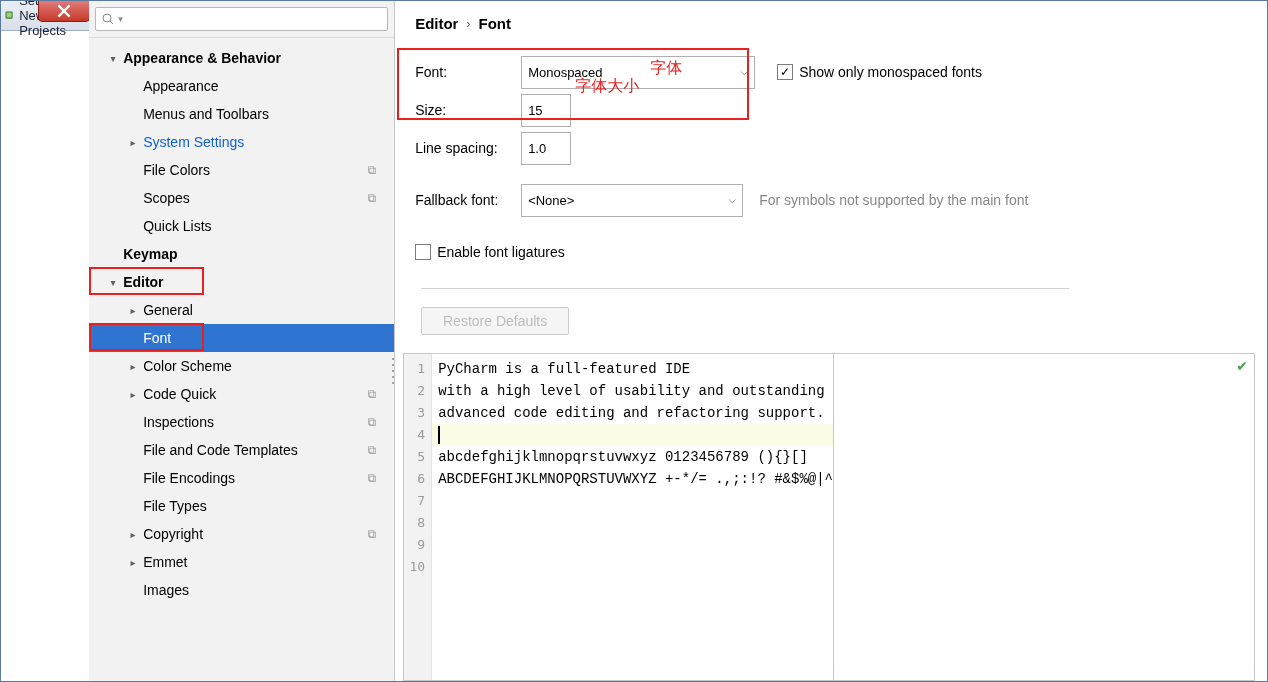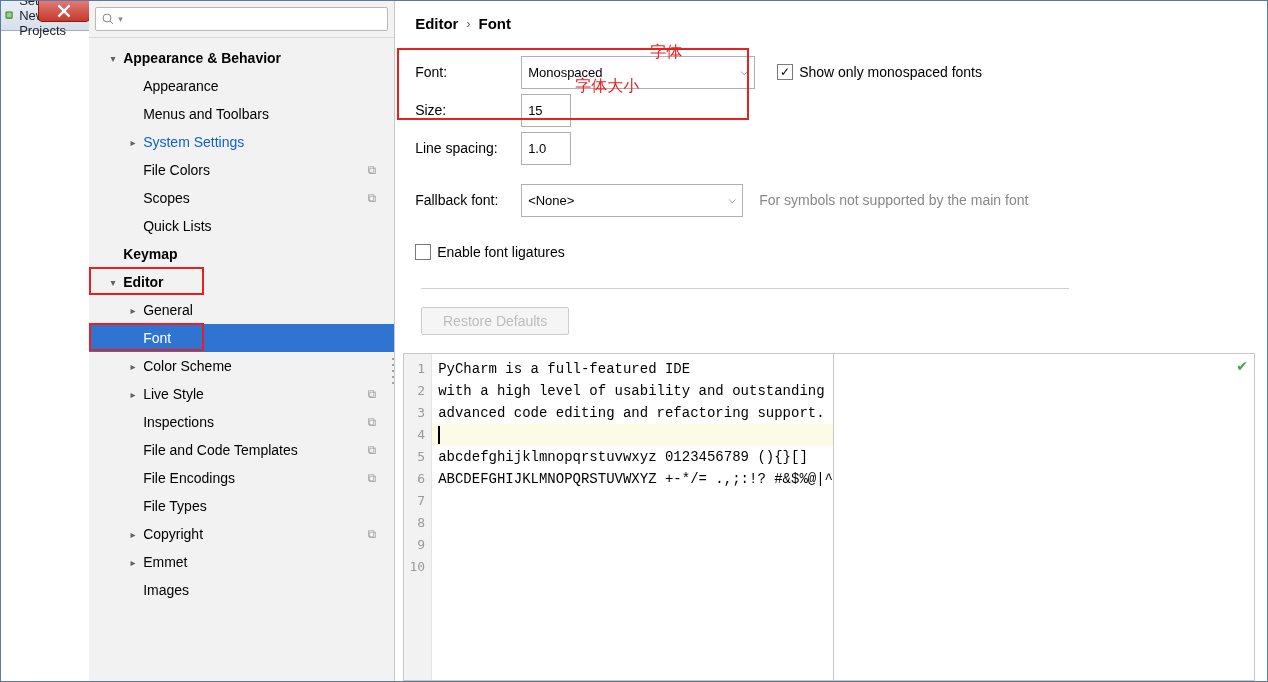--- a/index.html
+++ b/index.html
@@ -134,21 +134,21 @@
             <span class="arrow"></span>
             <span class="lbl">Font</span>
             <div class="red-box" style="left: 0px; right: 190px; top: -1px; height: 28px;"></div>
           </div>
           <div class="tree-row depth-1">
             <span class="arrow">▸</span>
             <span class="lbl">Color Scheme</span>
           </div>
           <div class="tree-row depth-1">
             <span class="arrow">▸</span>
-            <span class="lbl">Live Style</span>
+            <span class="lbl">Code Quick</span>
             <span class="copy-icon">⧉</span>
           </div>
           <div class="tree-row depth-1 no-arrow">
             <span class="arrow"></span>
             <span class="lbl">Inspections</span>
             <span class="copy-icon">⧉</span>
           </div>
           <div class="tree-row depth-1 no-arrow">
             <span class="arrow"></span>
             <span class="lbl">File and Code Templates</span>
@@ -195,21 +195,21 @@
 
       <div class="form">
         <div class="red-box" style="left:2px; top:10px; width:352px; height:72px;"></div>
 
         <div class="form-row">
           <span class="flabel">Font:</span>
           <div class="finput">
             <span>Monospaced</span>
             <span class="dropdown-arrow">⌵</span>
           </div>
-          <span class="red-annot" style="left:255px; top:4px;">字体</span>
+          <span class="red-annot" style="left:255px; top:20px;">字体</span>
           <div class="checkbox-row" style="margin-left:22px;">
             <span class="cb" id="cb-mono">✓</span>
             <span>Show only monospaced fonts</span>
           </div>
         </div>
 
         <div class="form-row">
           <span class="flabel">Size:</span>
           <input class="finput small" style="width: 50px;" value="15">
           <span class="red-annot" style="left:180px; top:38px;">字体大小</span>

